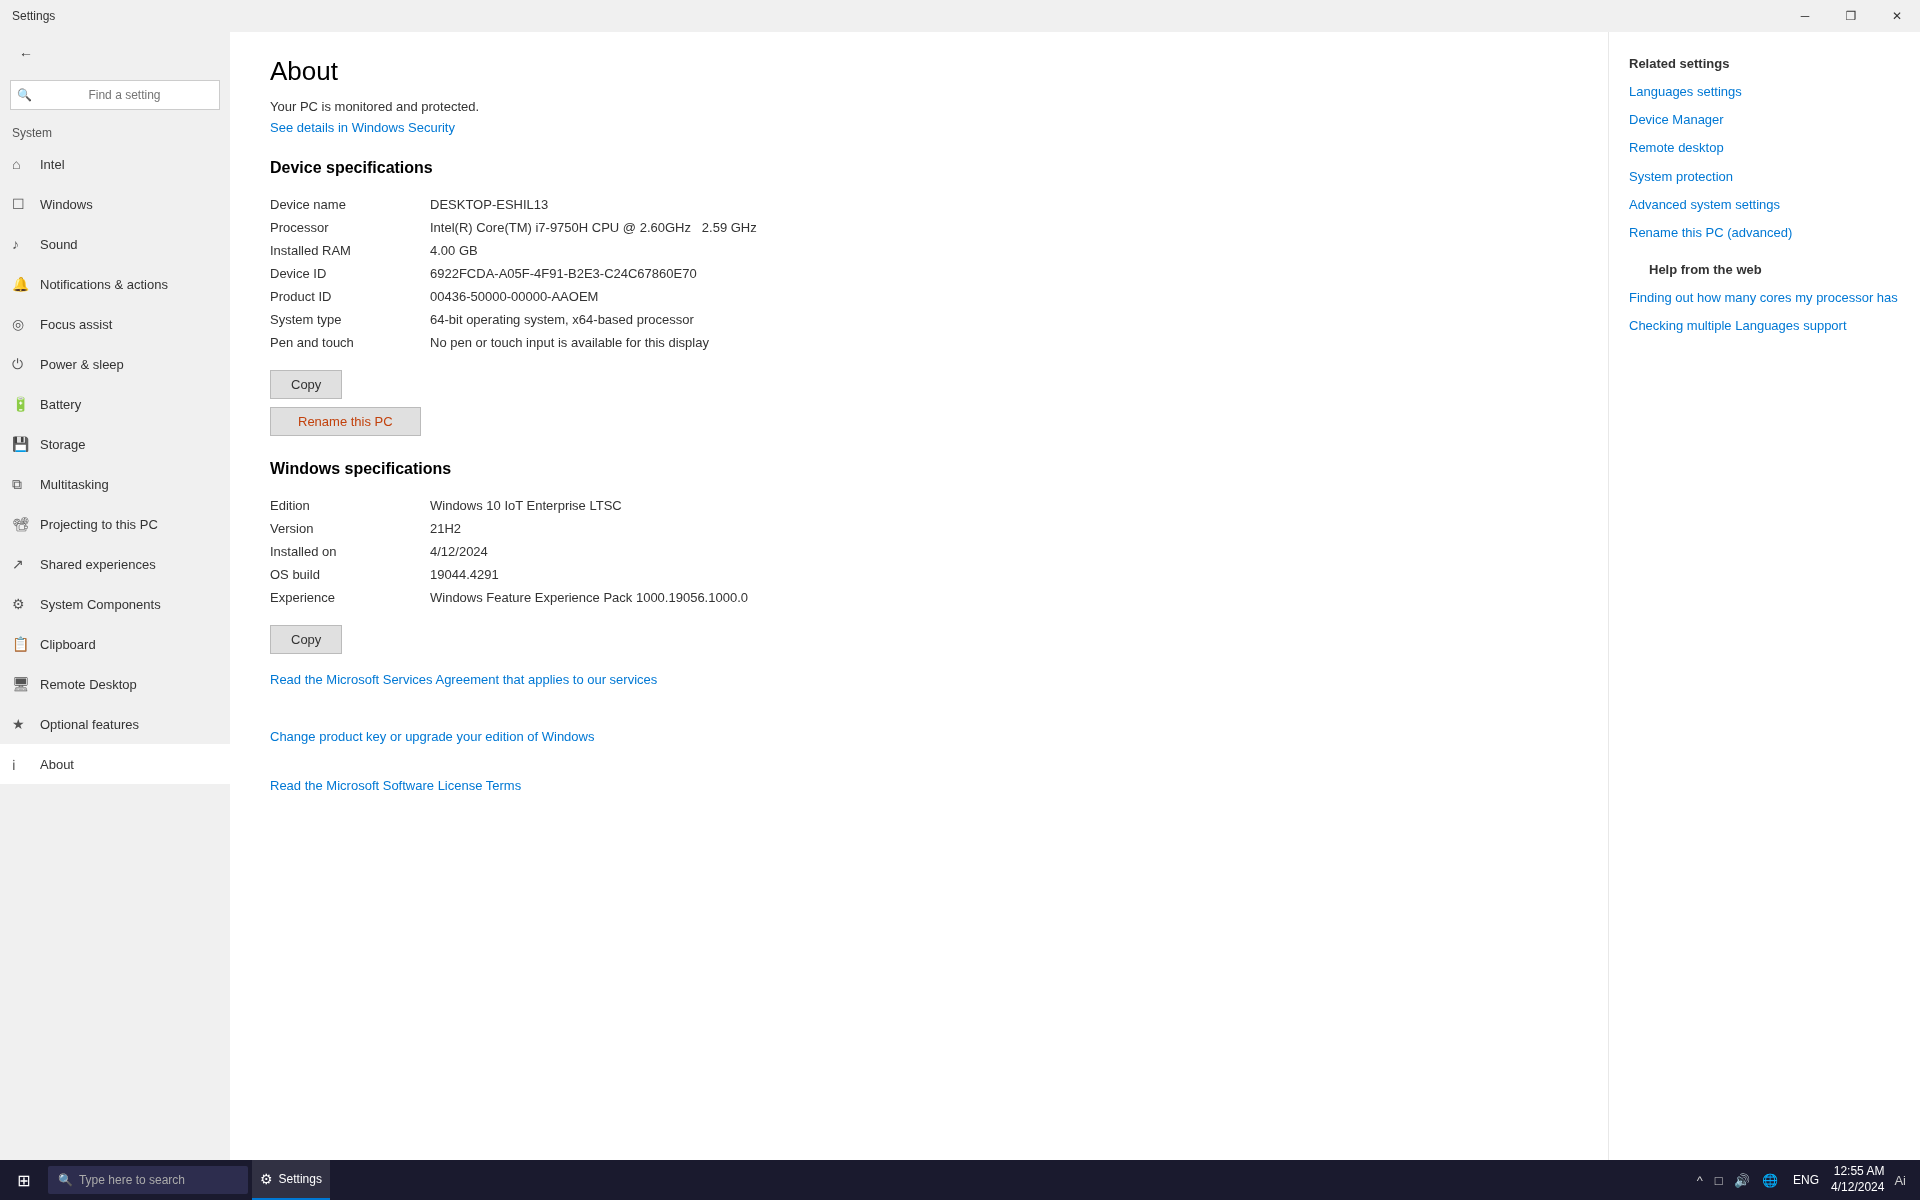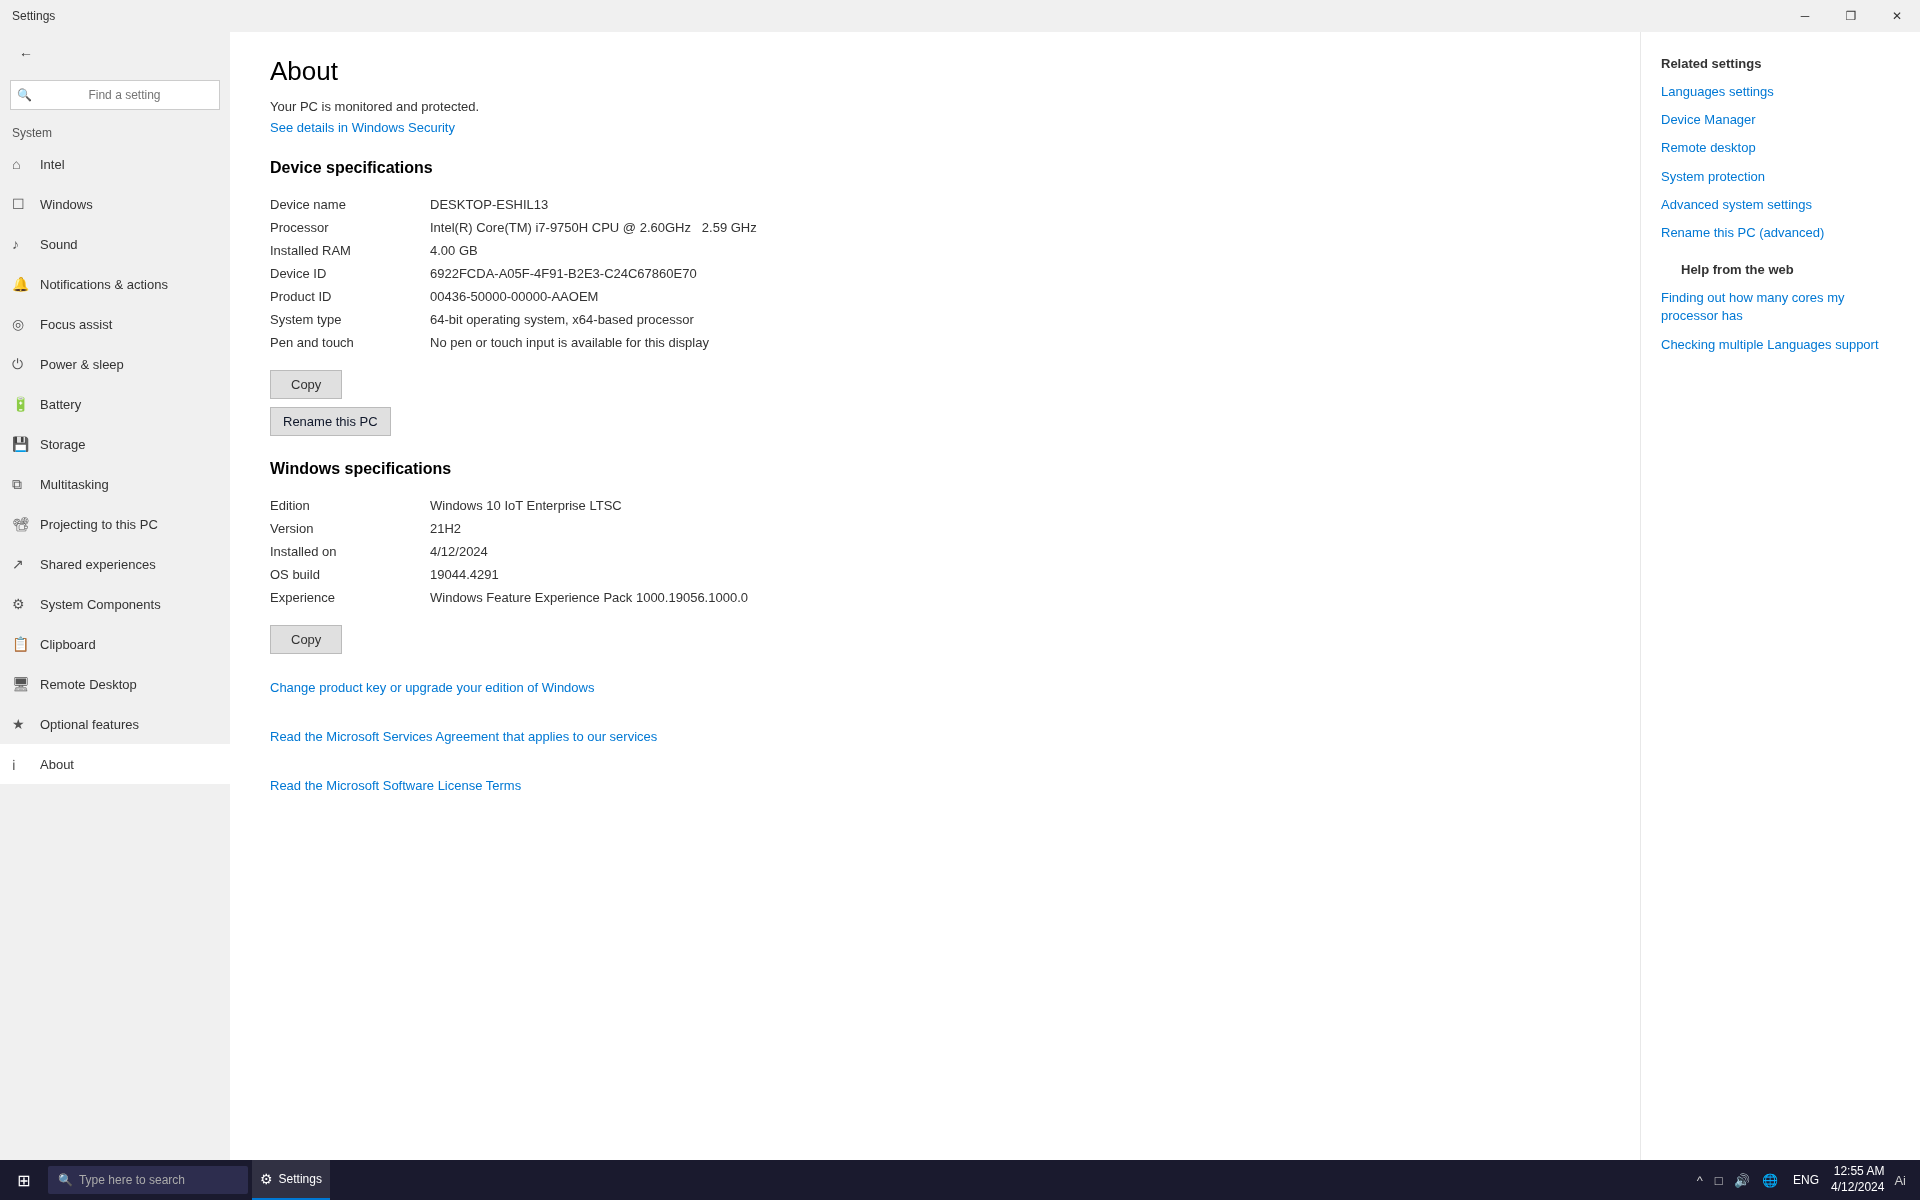--- a/index.html
+++ b/index.html
@@ -109,29 +109,29 @@
     .spec-value { font-size: 13px; color: #333; flex: 1; }
 
     .copy-btn {
       display: inline-block; padding: 6px 20px;
       background: #e0e0e0; border: 1px solid #bbb;
       font-size: 13px; color: #333; cursor: pointer;
       margin-bottom: 8px; margin-right: 8px;
     }
 
     .rename-btn {
-      display: inline-block; padding: 6px 12px;
+      display: inline-block; padding: 6px 27px;
       background: #e0e0e0; border: 1px solid #bbb;
-      font-size: 13px; color: #0f172a; cursor: pointer;
+      font-size: 13px; color: #c2410c; cursor: pointer;
       margin-bottom: 24px;
     }
 
     
     .related-panel {
-      width: 280px;
+      width: 312px;
       background: #fff;
       padding: 24px 20px;
       flex-shrink: 0;
       border-left: 1px solid #e8e8e8;
       overflow-y: auto;
     }
 
     .related-title { font-size: 13px; font-weight: 600; color: #333; margin-bottom: 12px; }
     .related-link {
       display: block; font-size: 13px; color: #0078d4;
@@ -329,25 +329,25 @@
         <span class="spec-value">19044.4291</span>
       </div>
       <div class="spec-row">
         <span class="spec-label">Experience</span>
         <span class="spec-value">Windows Feature Experience Pack 1000.19056.1000.0</span>
       </div>
     </div>
 
     <button class="copy-btn">Copy</button>
 
+    <div style="margin-top: 8px;">
+      <a class="security-link">Read the Microsoft Services Agreement that applies to our services</a>
+    </div>
     <div style="margin-top: 16px;">
       <a class="security-link">Change product key or upgrade your edition of Windows</a>
-    </div>
-    <div style="margin-top: 8px;">
-      <a class="security-link">Read the Microsoft Services Agreement that applies to our services</a>
     </div>
     <div style="margin-top: 8px;">
       <a class="security-link">Read the Microsoft Software License Terms</a>
     </div>
   </div>
 
   <div class="related-panel">
     <div class="related-title">Related settings</div>
     <a class="related-link">Languages settings</a>
     <a class="related-link">Device Manager</a>

